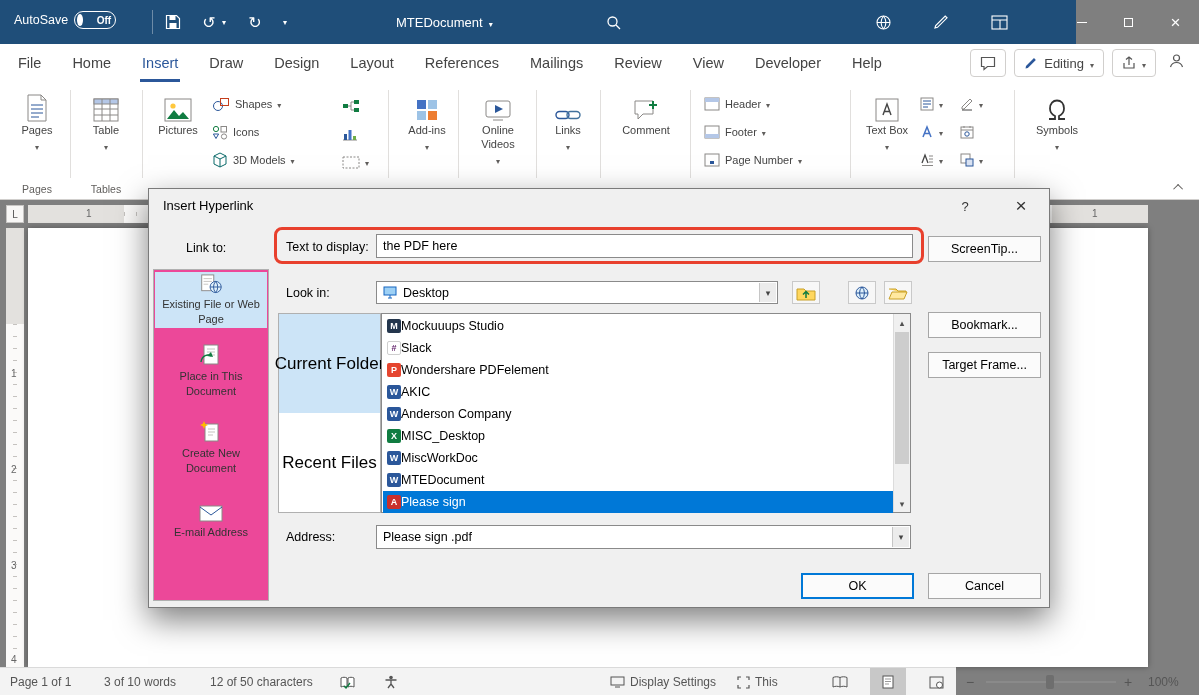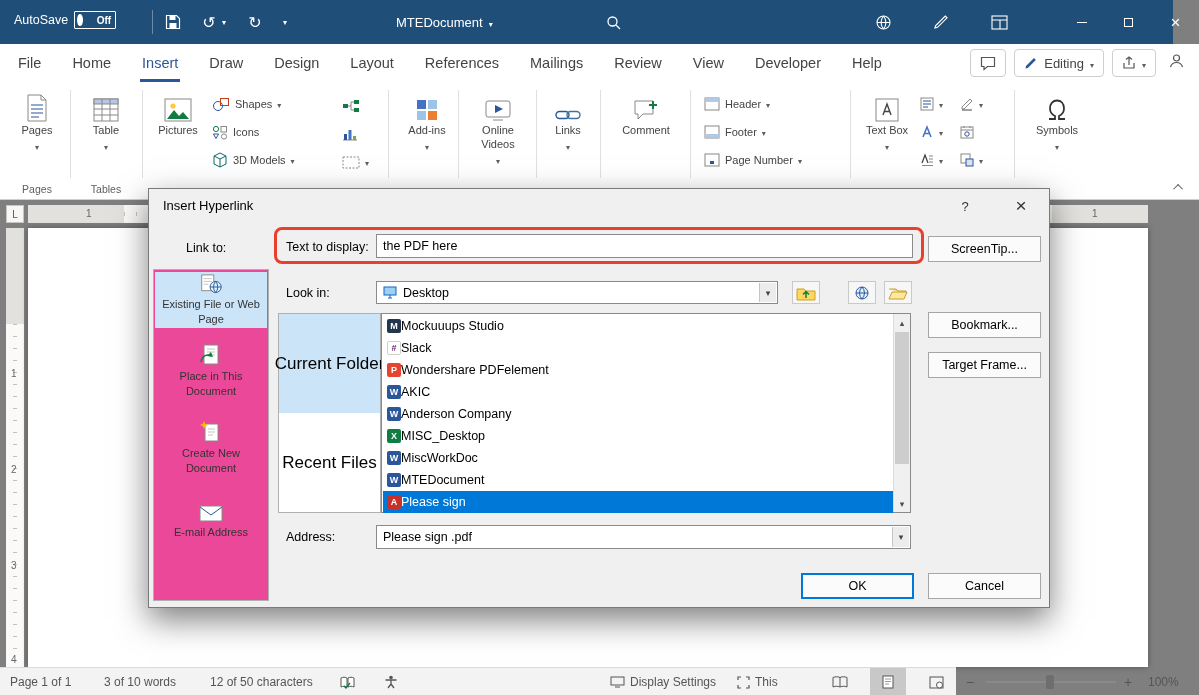--- a/index.html
+++ b/index.html
@@ -1,24 +1,24 @@
 <!DOCTYPE html>
 <html><head>
 <meta charset="utf-8">
 <style>
   *{margin:0;padding:0;box-sizing:border-box}
   html,body{width:1199px;height:695px}
   body{font-family:"Liberation Sans",sans-serif;overflow:hidden;background:#7f7f7f;position:relative}
   #app{position:absolute;inset:0}
 
   
-  .titlebar{position:absolute;left:0;top:0;width:1173px;height:44px;background:#1f4e79;color:#fff}
+  .titlebar{position:absolute;left:0;top:0;width:1076px;height:44px;background:#1f4e79;color:#fff}
   .tb-item{position:absolute;display:flex;align-items:center;gap:6px;color:#fff}
   .autosave{left:14px;top:11px;font-size:12.5px}
-  .toggle{width:42px;height:18px;border:1px solid #fff;border-radius:1px;display:flex;align-items:center;gap:14px;padding:0 4px 0 2px}
+  .toggle{width:42px;height:18px;border:1px solid #fff;border-radius:9px;display:flex;align-items:center;gap:14px;padding:0 4px 0 2px}
   .knob{width:12px;height:12px;border-radius:50%;background:#fff}
   .toggle-state{font-size:10px;font-weight:bold}
   .tb-sep{position:absolute;left:152px;top:10px;width:1px;height:24px;background:rgba(255,255,255,.35)}
   .tb-btn{position:absolute;top:0;height:44px;display:flex;align-items:center;justify-content:center;width:30px;cursor:default}
   .glyph-undo::before{content:"↺";font-size:16px;color:#fff}
   .glyph-redo::before{content:"↻";font-size:16px;color:#fff}
   .chev-w::before{content:"▾";font-size:8px;color:#fff}
   .doc-title{left:396px;top:0;height:44px;font-size:13px}
   .win-btn{position:absolute;top:0;width:47px;height:44px;display:flex;align-items:center;justify-content:center}
   .min-glyph{width:10px;height:1px;background:#fff;display:inline-block}

